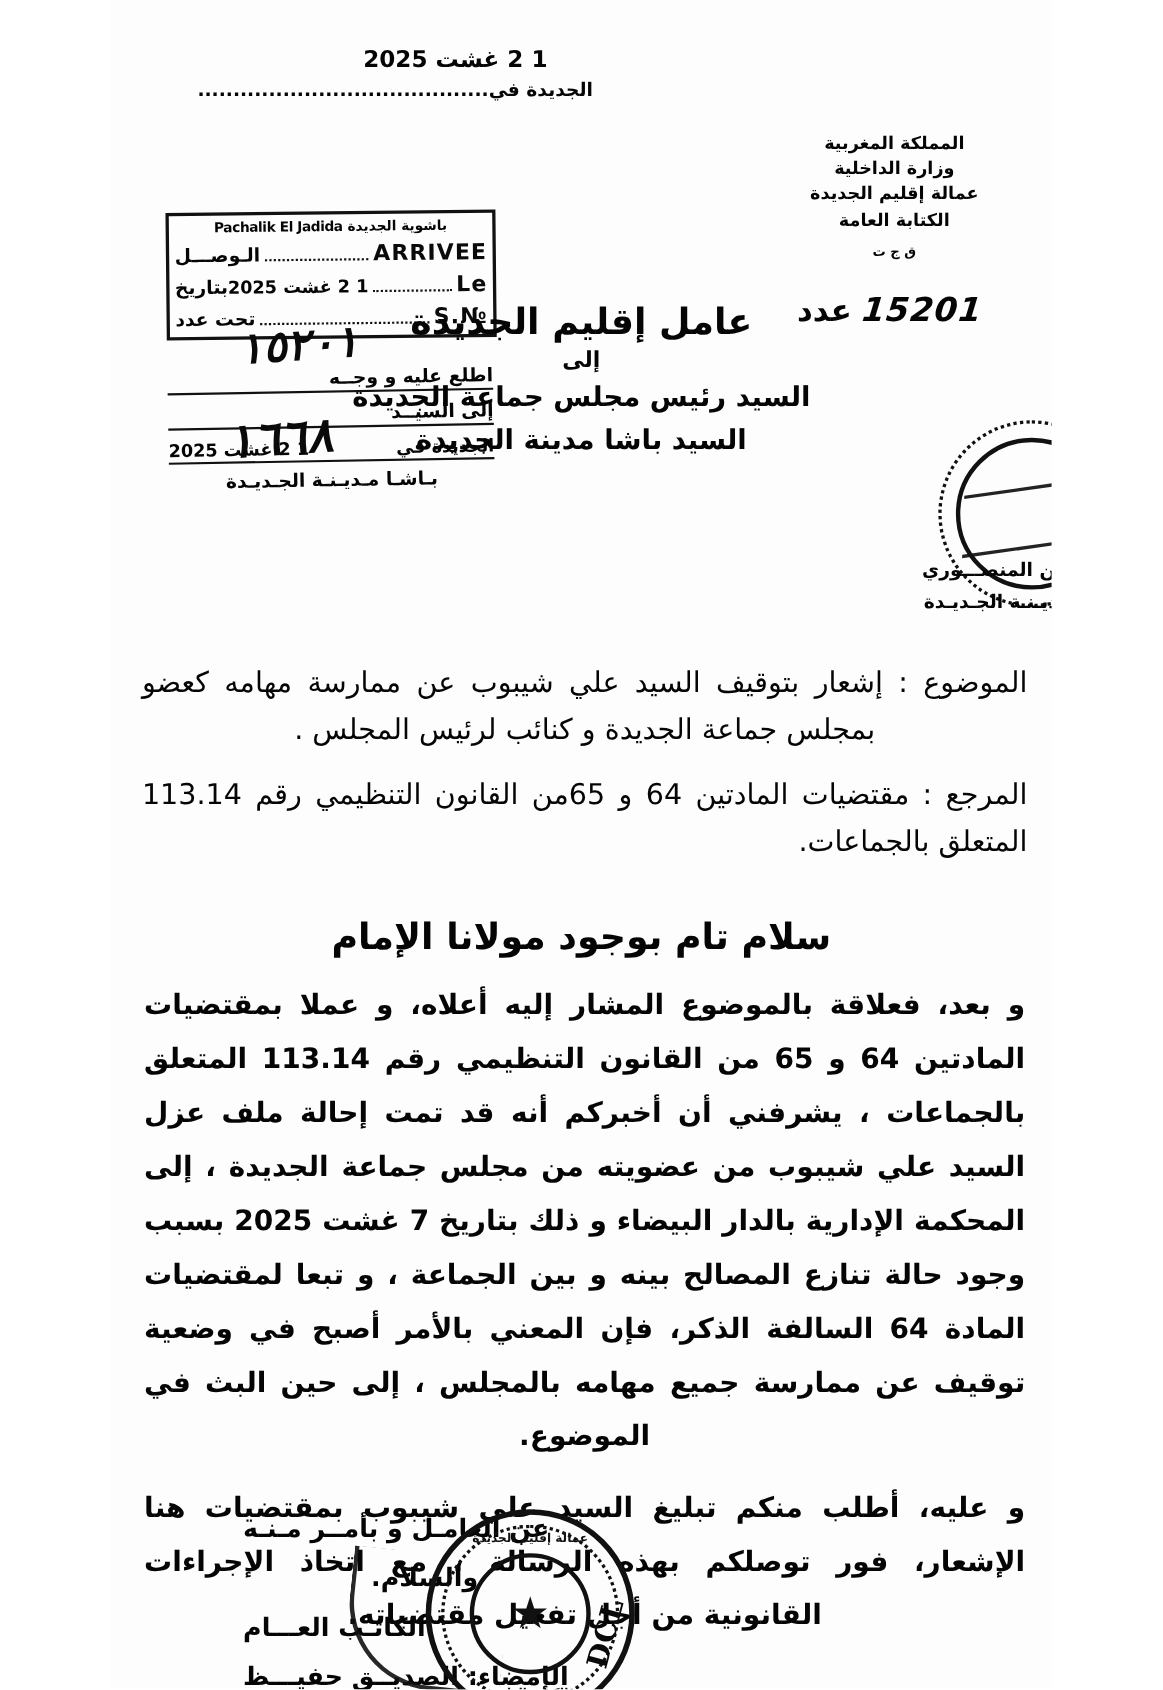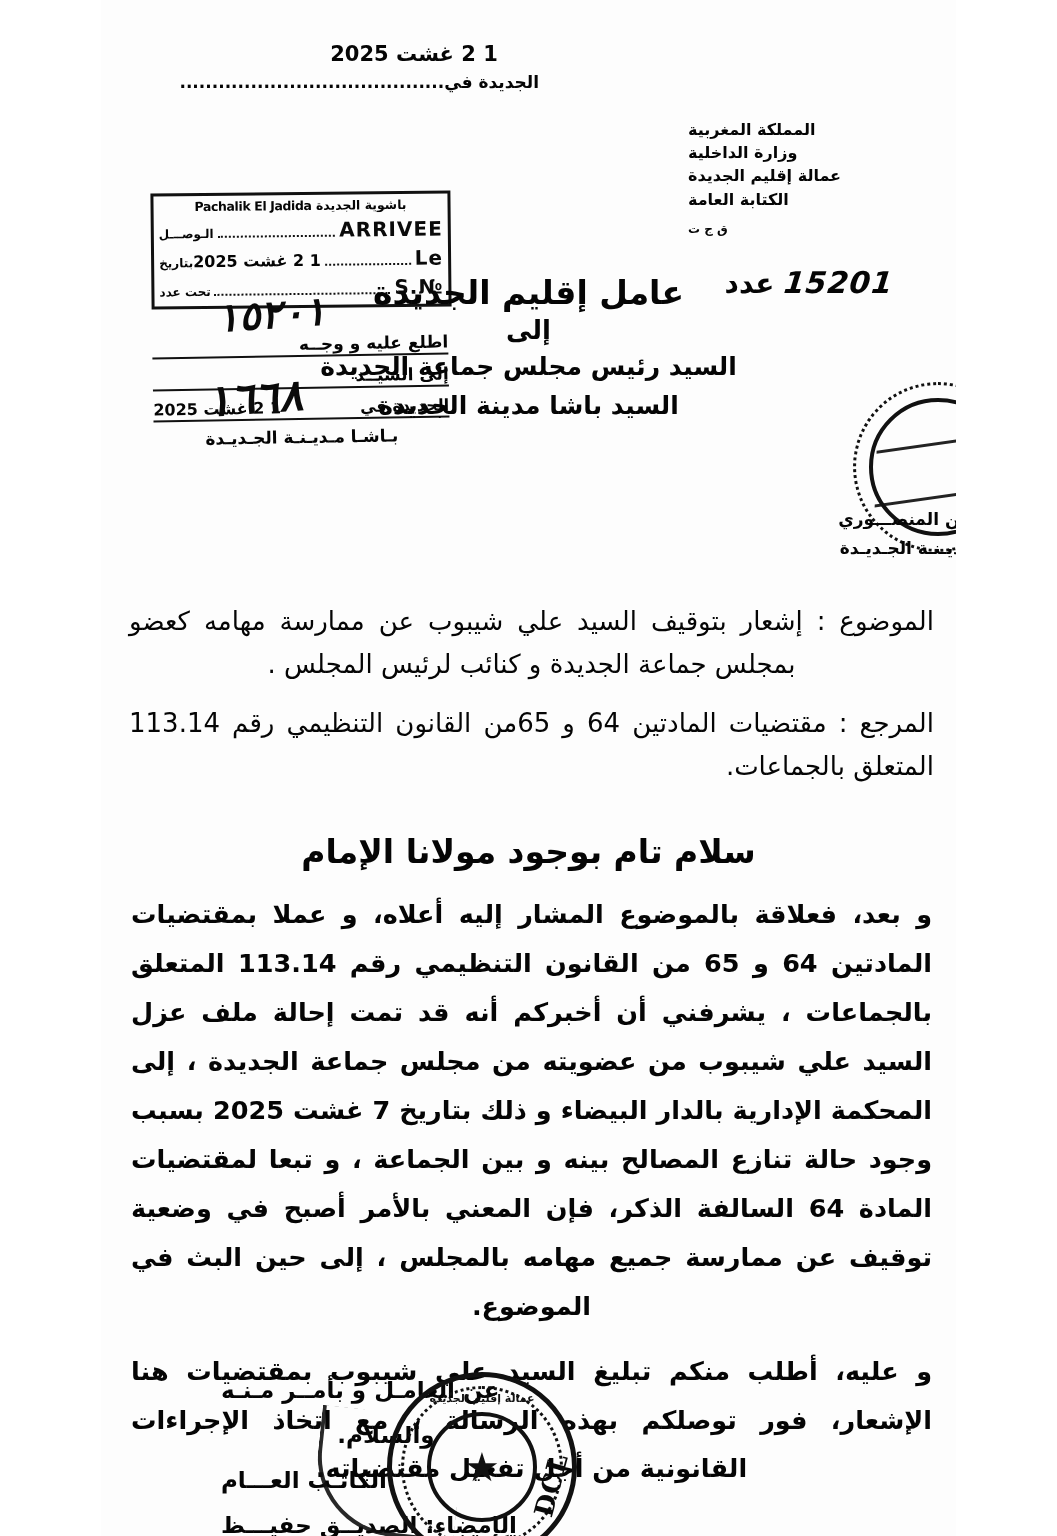--- a/index.html
+++ b/index.html
@@ -55,21 +55,21 @@
   .date-stamp .dotted .dots {
     letter-spacing: -1px;
   }
 
   
   .ministry {
     position: absolute;
     right: 18px;
     top: 118px;
     width: 250px;
-    text-align: left;
+    text-align: center;
     line-height: 1.45;
   }
   .ministry div {
     font-size: 16px;
     font-weight: bold;
     direction: rtl;
   }
   .ministry .code {
     margin-top: 10px;
     font-size: 12px;
@@ -125,21 +125,21 @@
     font-weight: bold;
     white-space: nowrap;
   }
   .as-row .lat {
     direction: ltr;
     font-size: 20px;
     letter-spacing: 1px;
   }
   .as-row .arb {
     direction: rtl;
-    font-size: 12px;
+    font-size: 17px;
     letter-spacing: 1px;
   }
   .as-row .fill {
     flex: 1;
     border-bottom: 2px dotted #111;
     margin: 0 4px;
     height: 11px;
   }
   .as-row .dateval {
     direction: rtl;
@@ -202,21 +202,21 @@
     top: 272px;
     text-align: center;
   }
   .address-block .a-main {
     font-size: 33px;
     font-weight: bold;
     direction: rtl;
     line-height: 1.25;
   }
   .address-block .a-to {
-    font-size: 26px;
+    font-size: 20px;
     font-weight: bold;
     direction: rtl;
     margin-top: 2px;
   }
   .address-block .a-line {
     font-size: 25px;
     font-weight: bold;
     direction: rtl;
     margin-top: 6px;
     line-height: 1.3;

